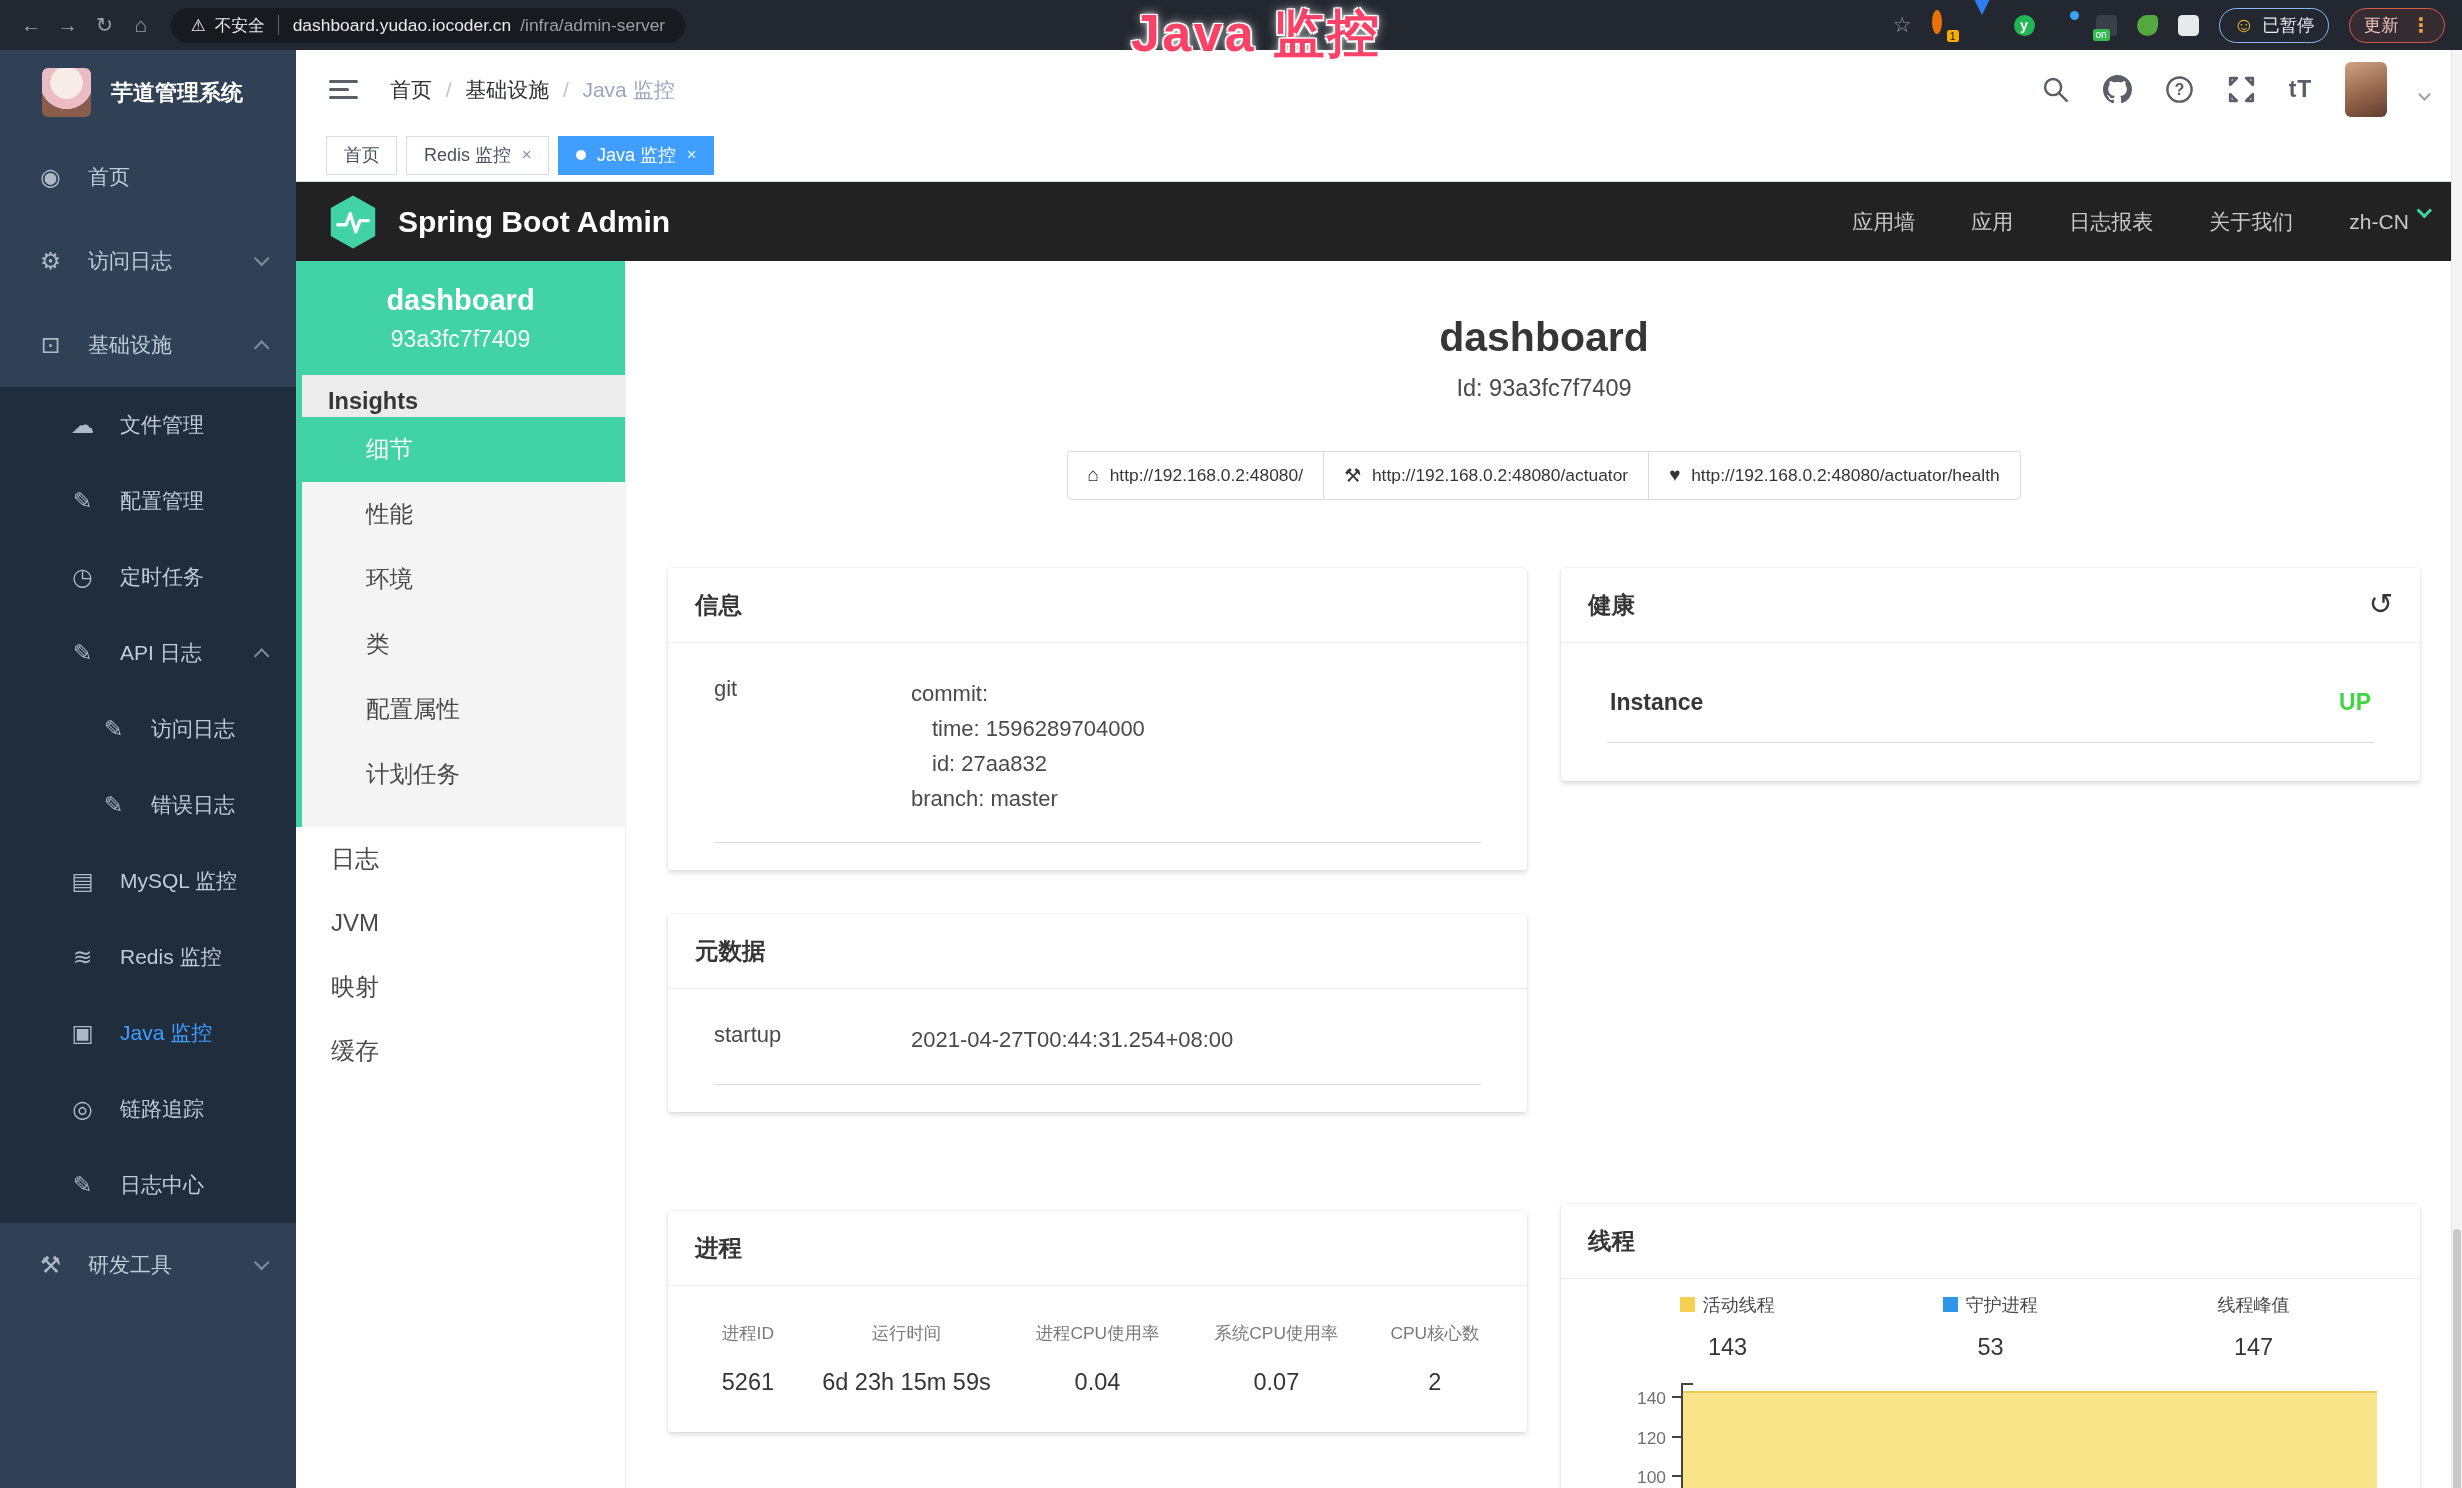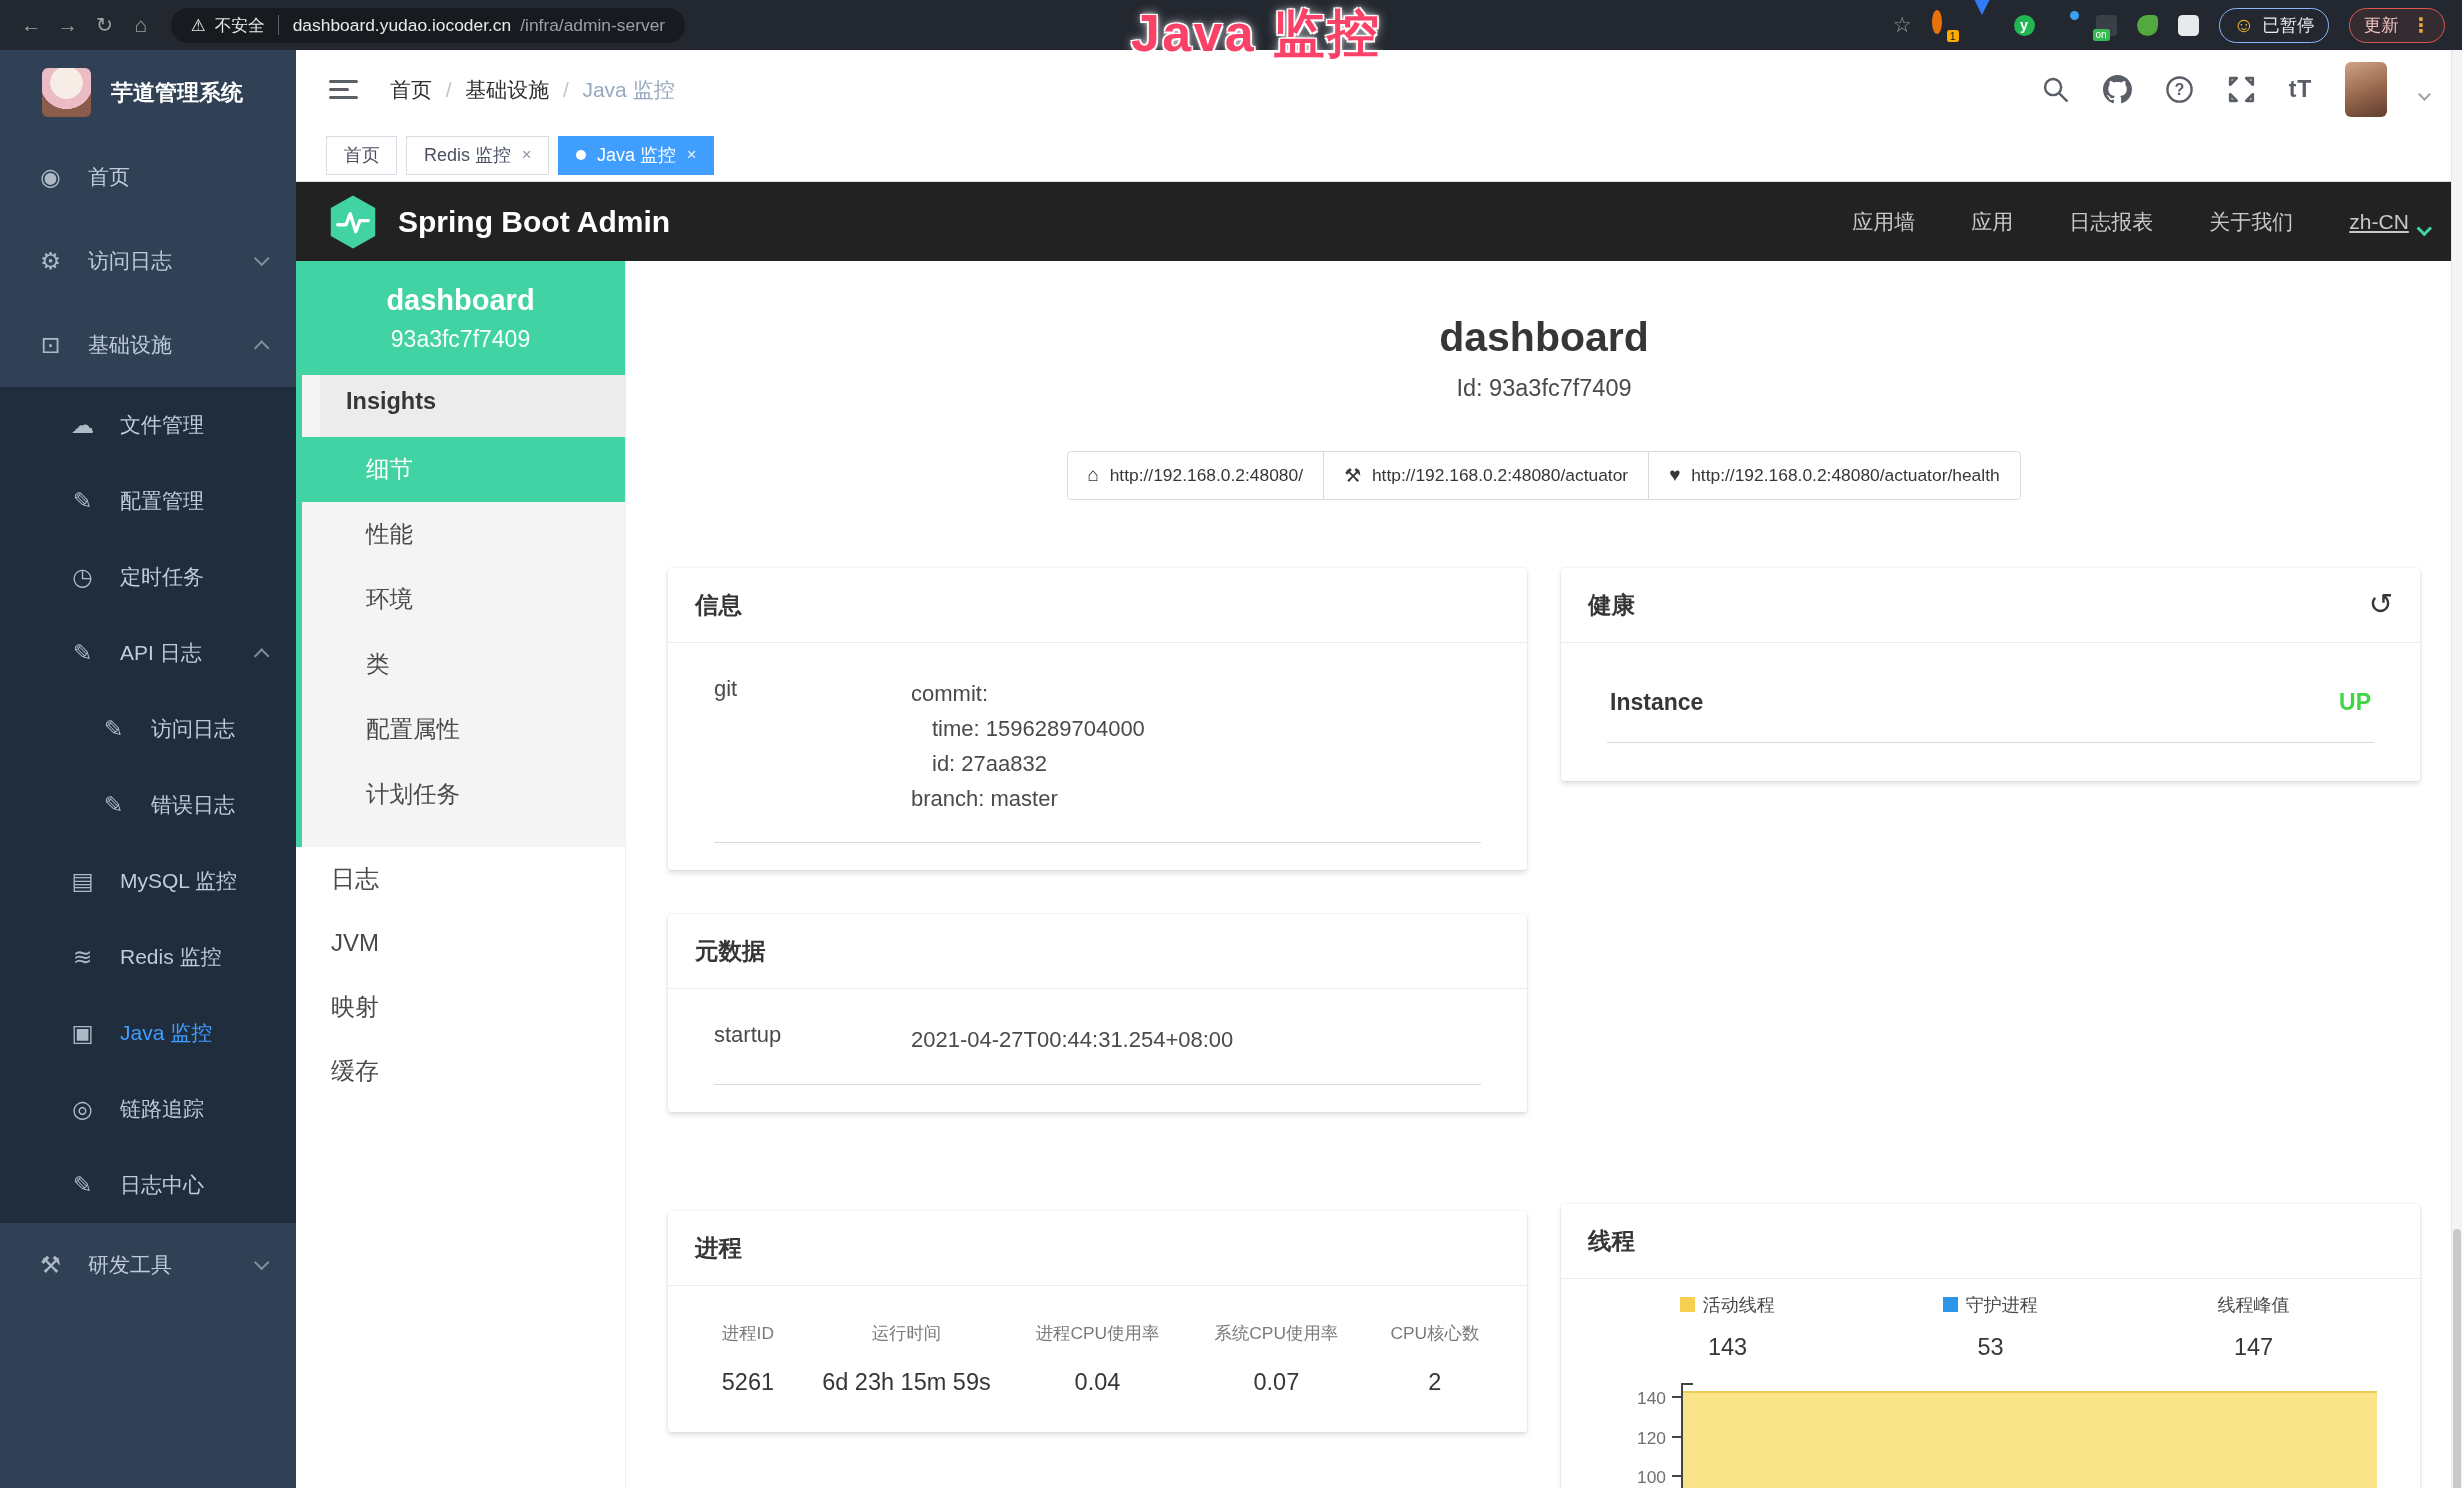--- a/index.html
+++ b/index.html
@@ -74,29 +74,29 @@
   .tab .x{font-size:16.7px;color:#8a93a8;}
   .tab.active{background:#409EFF;border-color:#409EFF;color:#fff;}
   .tab.active .x{color:#e8f3ff;}
   .tdot{width:10.6px;height:10.6px;border-radius:50%;background:#fff;}
 
   
   .sba-header{position:absolute;left:0;right:0;top:132px;height:79px;background:#222222;display:flex;align-items:center;padding:0 32px;}
   .sba-brand{display:flex;align-items:center;gap:20px;}
   .sba-title{font-size:30px;font-weight:bold;color:#fff;}
   .sba-nav{margin-left:auto;display:flex;align-items:center;gap:56px;font-size:21px;color:#c9c9c9;}
-  .lang{display:flex;align-items:flex-end;gap:10.6px;text-decoration:underline;}
+  .lang{display:flex;align-items:flex-start;gap:10.6px;}
   .chev-g{width:10.6px;height:10.6px;border-right:3px solid #42d3a5;border-bottom:3px solid #42d3a5;transform:rotate(45deg);margin-top:-4.6px;}
 
   .sba-side{position:absolute;left:0;top:211px;bottom:0;width:330px;background:#fff;border-right:0.8px solid #efefef;}
   .inst-head{height:114px;background:#42d3a5;color:#fff;text-align:center;display:flex;flex-direction:column;justify-content:center;gap:9px;}
   .inst-name{font-size:29px;font-weight:600;}
   .inst-id{font-size:23px;opacity:.96;}
   .insights{background:#f4f4f4;border-left:6px solid #42d3a5;padding-bottom:20px;}
-  .insights-title{height:62px;line-height:53px;padding-left:26px;font-weight:bold;font-size:23.5px;color:#363636;background:#ececec;margin-left:18px;}
+  .insights-title{height:42px;line-height:53px;padding-left:26px;font-weight:bold;font-size:23.5px;color:#363636;background:#ececec;}
   .ins-item{height:65px;line-height:65px;padding-left:64px;font-size:23.5px;color:#4a4a4a;cursor:default;}
   .ins-item.active{background:#42d3a5;color:#fff;}
   .side-item{height:64px;line-height:64px;padding-left:35px;font-size:24px;color:#4a4a4a;cursor:default;}
 
   .sba-main{position:absolute;left:330px;right:0;top:211px;bottom:0;background:#fff;padding-top:53px;overflow:hidden;}
   .page-title{text-align:center;font-size:41px;font-weight:bold;color:#363636;}
   .page-id{text-align:center;font-size:23.5px;color:#4a4a4a;margin-top:13.7px;}
   .links{display:flex;justify-content:center;margin-top:49px;}
   .link-btn{display:flex;align-items:center;gap:10.6px;border:0.8px solid #dbdbdb;background:#fff;padding:0 20px;height:49px;font-size:17.4px;color:#363636;margin-left:-0.8px;}
   .link-btn:first-child{border-radius:3.8px 0 0 3.8px;}

